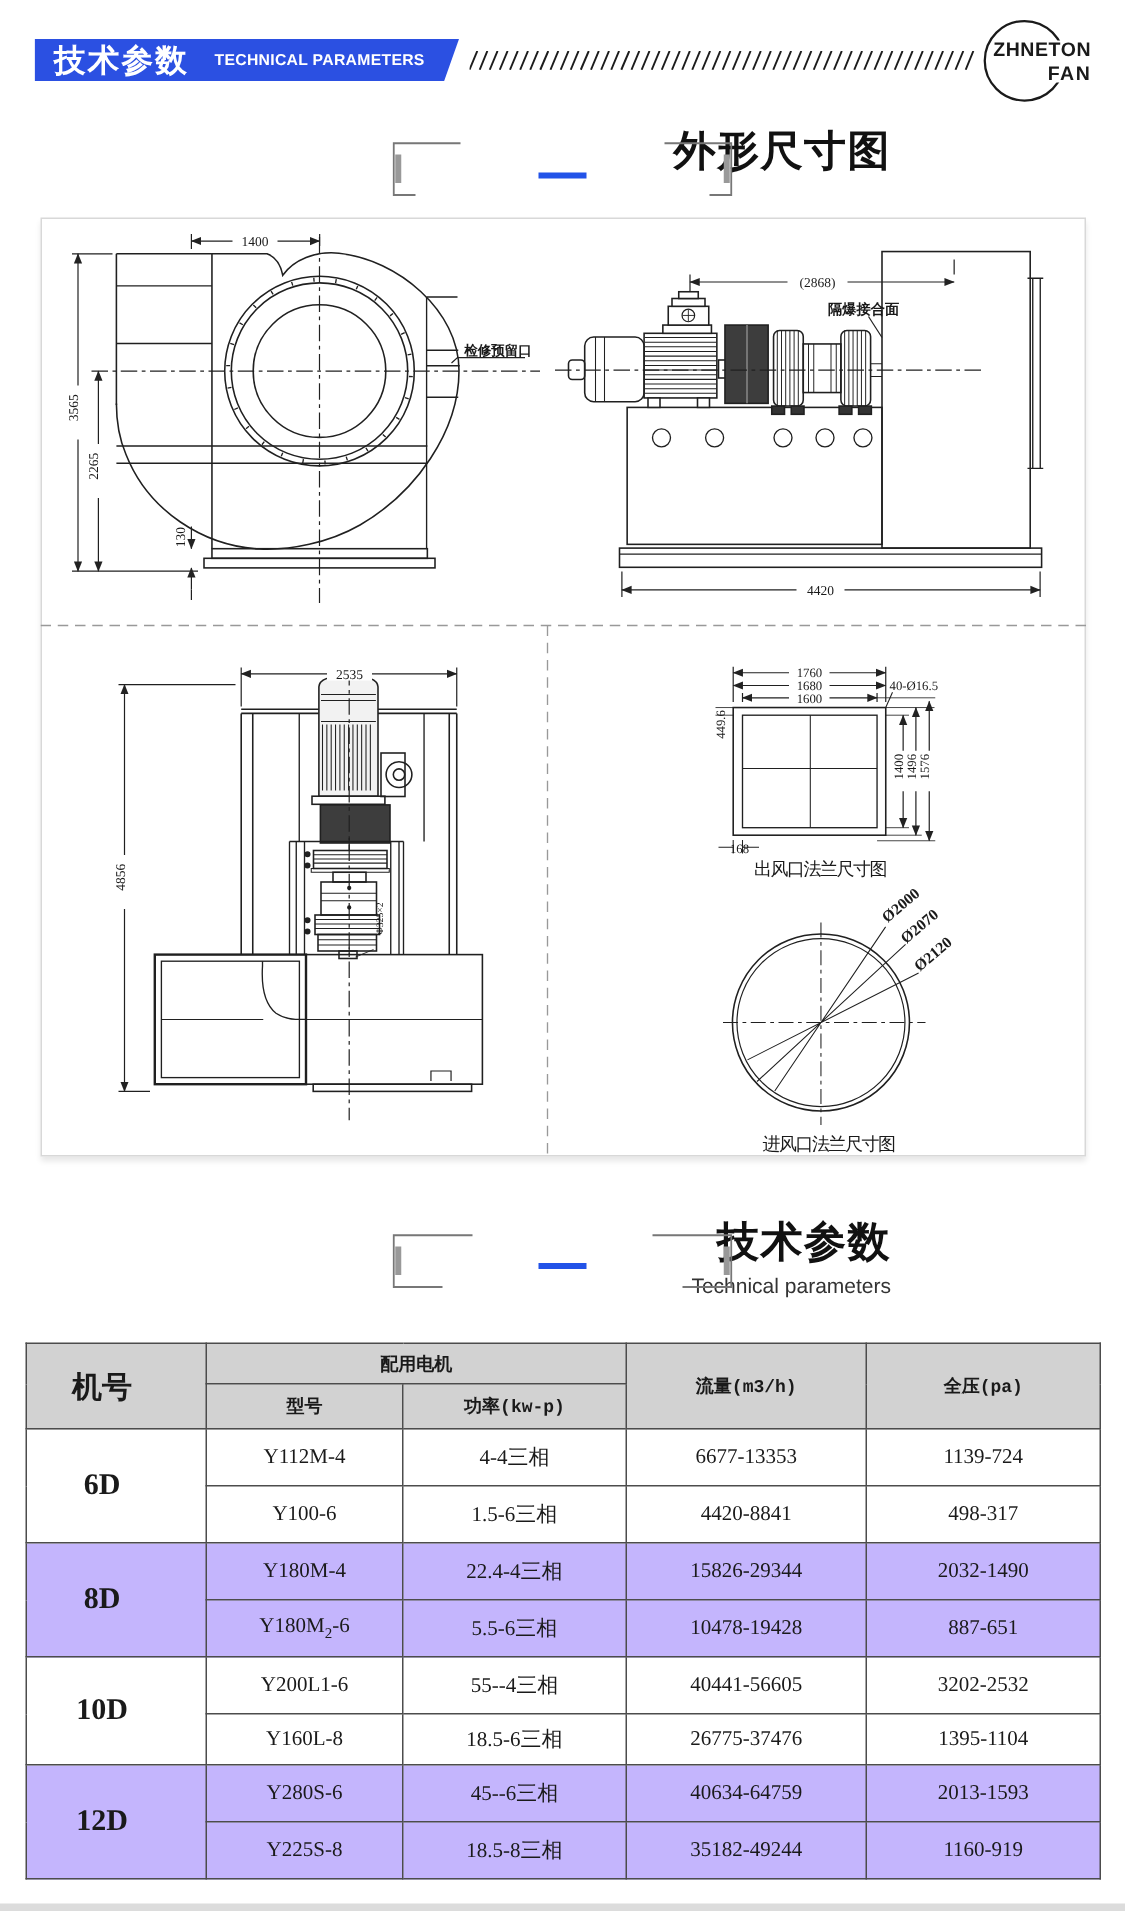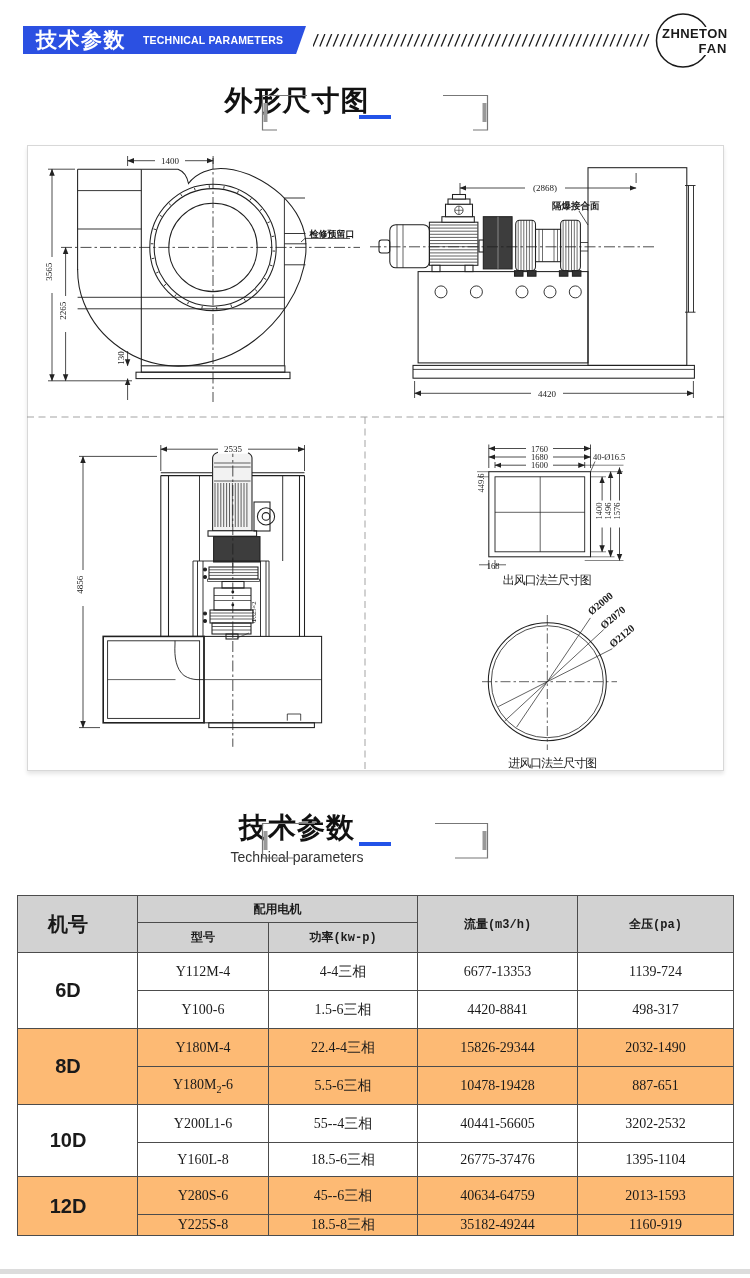--- a/index.html
+++ b/index.html
@@ -3,32 +3,32 @@
 <meta charset="utf-8">
 <style>
 *{margin:0;padding:0;box-sizing:border-box}
 html,body{width:750px;height:1278px;background:#fff;font-family:"Liberation Sans",sans-serif;position:relative;overflow:hidden}
 .abs{position:absolute}
 
 .banner{position:absolute;left:23px;top:26px;width:283px;height:28px;background:#2b50e2;color:#fff;display:flex;align-items:center;clip-path:polygon(0 0,100% 0,96.5% 100%,0 100%)}
 .banner .cn{font-size:21px;font-weight:bold;margin-left:13px;letter-spacing:1.5px}
 .banner .en{font-size:10.5px;font-weight:bold;margin-left:17px;letter-spacing:.2px}
 
-.sec{position:absolute;width:594px;text-align:center}
+.sec{position:absolute;width:594px;text-align:right}
 .sec .cn{font-size:28px;font-weight:bold;color:#111;letter-spacing:1px}
 .sec .ul{position:absolute;left:359px;width:32px;height:4px;background:#2253e8}
 .sec .en{font-size:14px;color:#333}
 
 .dbox{position:absolute;left:27px;top:145px;width:697px;height:626px;background:#fff;border:1px solid #d8d8d8;box-shadow:0 3px 4px rgba(0,0,0,.10)}
 
 table{border-collapse:collapse;position:absolute;left:17px;top:895px;width:716px;table-layout:fixed}
 td{border:1.5px solid #4c4c4c;text-align:center;vertical-align:middle;font-family:Liberation Serif, serif;font-size:14px;color:#1a1a1a}
 td.hd{font-weight:bold;background:#d2d2d2;font-size:12px;font-family:Liberation Mono, monospace}
-tr.g td{background:#fdba74}
-td.jh{font-weight:bold;font-size:20px;font-family:Liberation Sans, sans-serif;padding-right:19px}
+tr.g td{background:#c4b5fd}
+td.jh{font-weight:bold;font-size:20px;font-family:Liberation Serif, serif;padding-right:19px}
 </style>
 </head>
 <body>
 
 <div class="banner">
     <span class="cn">技术参数</span>
     <span class="en">TECHNICAL PARAMETERS</span>
   </div>
 
 <svg class="abs" style="left:313px;top:33.5px" width="345" height="13" viewBox="0 0 345 13">
@@ -449,21 +449,21 @@
         <td>1395-1104</td>
       </tr>
 
 <tr class="g" style="height:38px">
         <td class="jh" rowspan="2">12D</td>
         <td>Y280S-6</td>
         <td>45--6三相</td>
         <td>40634-64759</td>
         <td>2013-1593</td>
       </tr>
-<tr class="g" style="height:21px">
+<tr class="g" style="height:38px">
         <td>Y225S-8</td>
         <td>18.5-8三相</td>
         <td>35182-49244</td>
         <td>1160-919</td>
       </tr>
 </tbody>
   </table>
 
 <div class="abs" style="left:0;top:1269px;width:750px;height:5px;background:#dcdcdc"></div>
 

